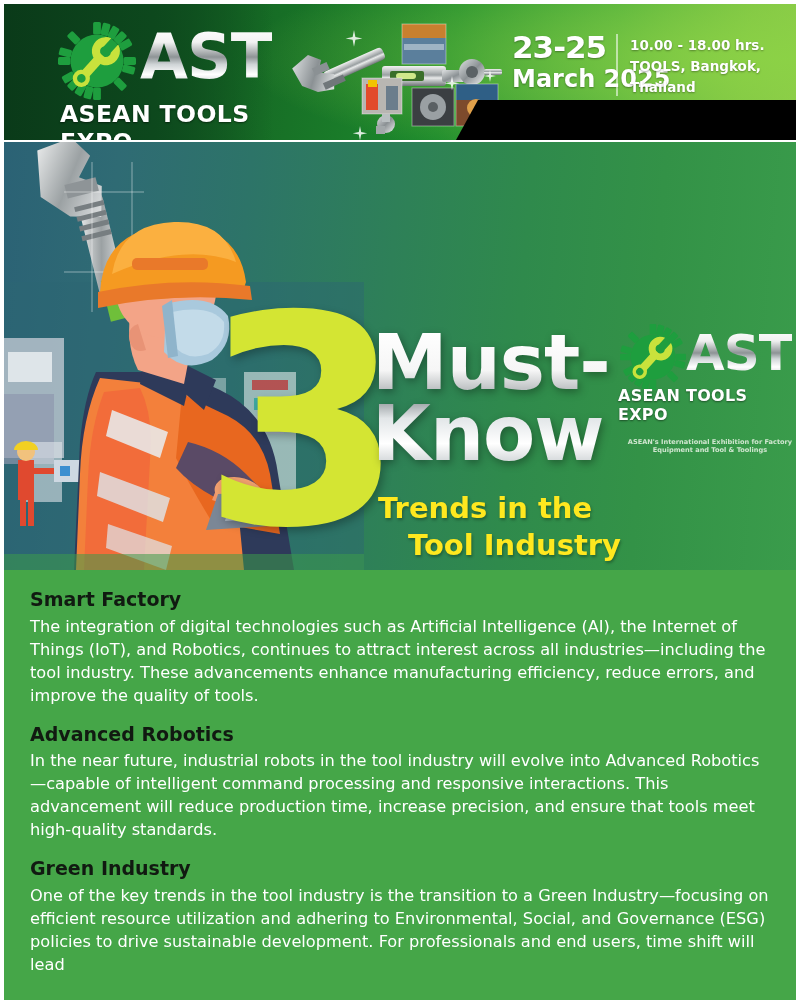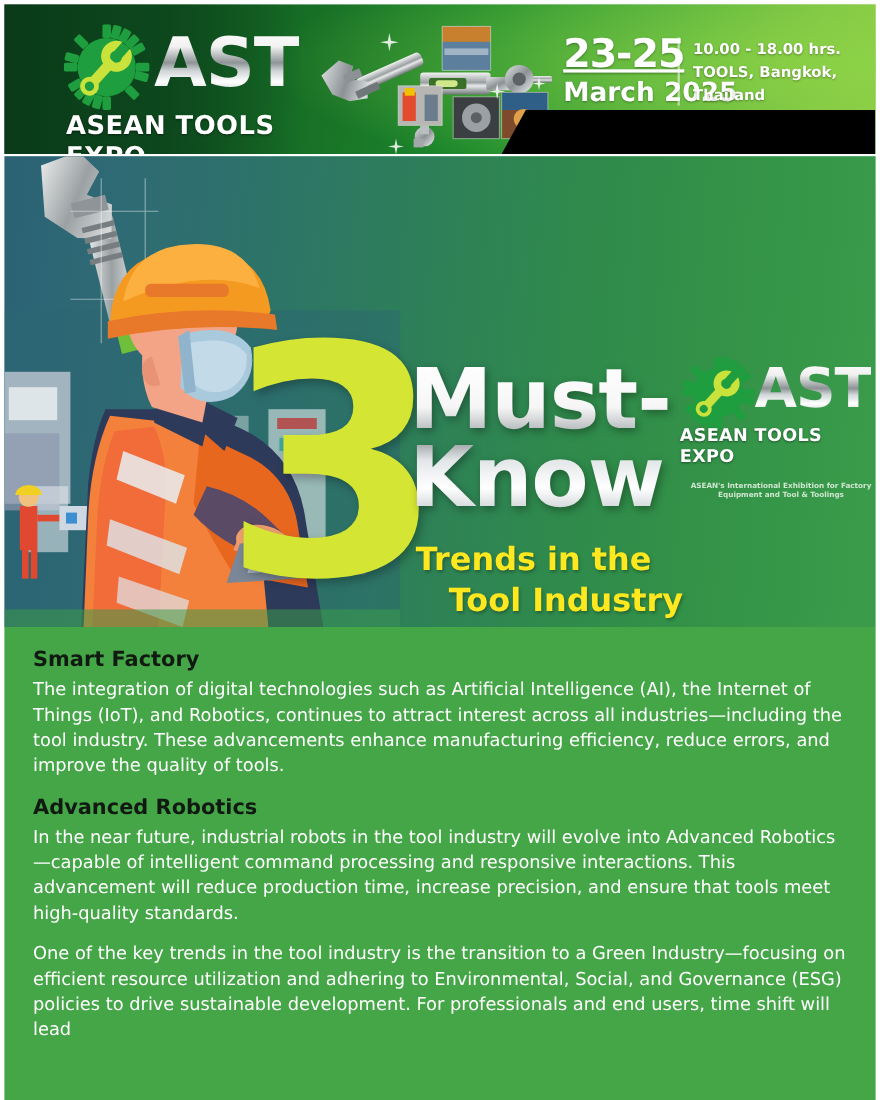--- a/index.html
+++ b/index.html
@@ -47,22 +47,22 @@
   }
 
   
   .collage{ position:absolute; left:286px; top:18px; width:212px; height:120px; }
 
   
   .hdr-date{
     position:absolute; left:508px; top:28px; color:#fff; line-height:1.0;
     text-shadow:0 1px 2px rgba(0,0,0,.35);
   }
-  .hdr-date .d1{ font-size:36px; font-weight:700; letter-spacing:-1px;
-    font-family:"DejaVu Sans", sans-serif;text-decoration:underline;}
+  .hdr-date .d1{ font-size:31px; font-weight:700; letter-spacing:-1px;
+    font-family:"DejaVu Sans", sans-serif;}
   .hdr-date .d2{ font-size:24px; font-weight:700; margin-top:4px;
     font-family:"DejaVu Sans", sans-serif;}
   .hdr-div{ position:absolute; left:612px; top:30px; width:2px; height:62px; background:rgba(255,255,255,.55); }
   .hdr-venue{
     position:absolute; left:626px; top:31px; color:#fff;
     font-size:13.5px; font-weight:700; line-height:1.55;
     text-shadow:0 1px 2px rgba(0,0,0,.35);
     font-family:"DejaVu Sans", sans-serif;
   }
 
@@ -408,17 +408,18 @@
       <h2>Smart Factory</h2>
       <p>The integration of digital technologies such as Artificial Intelligence (AI), the Internet of Things (IoT), and Robotics, continues to attract interest across all industries—including the tool industry. These advancements enhance manufacturing efficiency, reduce errors, and improve the quality of tools.</p>
     </div>
 
     <div class="sec">
       <h2>Advanced Robotics</h2>
       <p>In the near future, industrial robots in the tool industry will evolve into Advanced Robotics—capable of intelligent command processing and responsive interactions. This advancement will reduce production time, increase precision, and ensure that tools meet high-quality standards.</p>
     </div>
 
     <div class="sec">
+      <h2>Green Industry</h2>
       <p>One of the key trends in the tool industry is the transition to a Green Industry—focusing on efficient resource utilization and adhering to Environmental, Social, and Governance (ESG) policies to drive sustainable development. For professionals and end users, time shift will lead</p>
     </div>
 
   </div>
 </div>
 
 </body></html>

